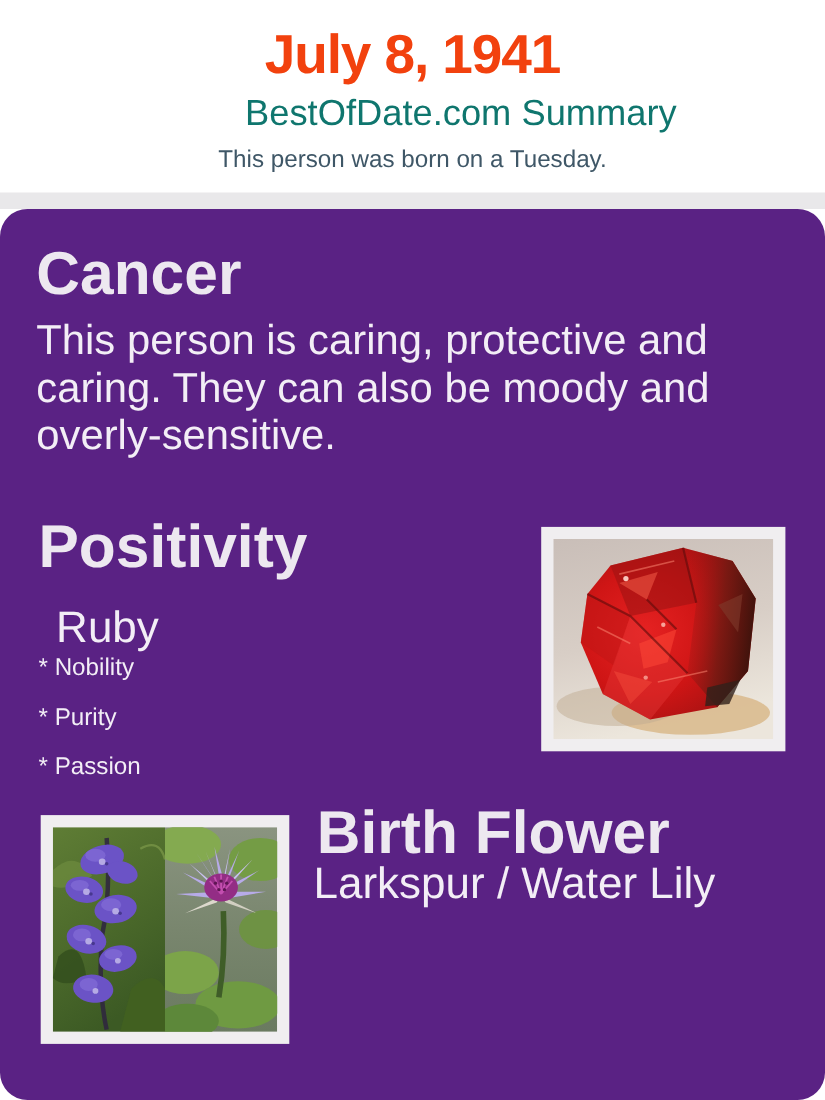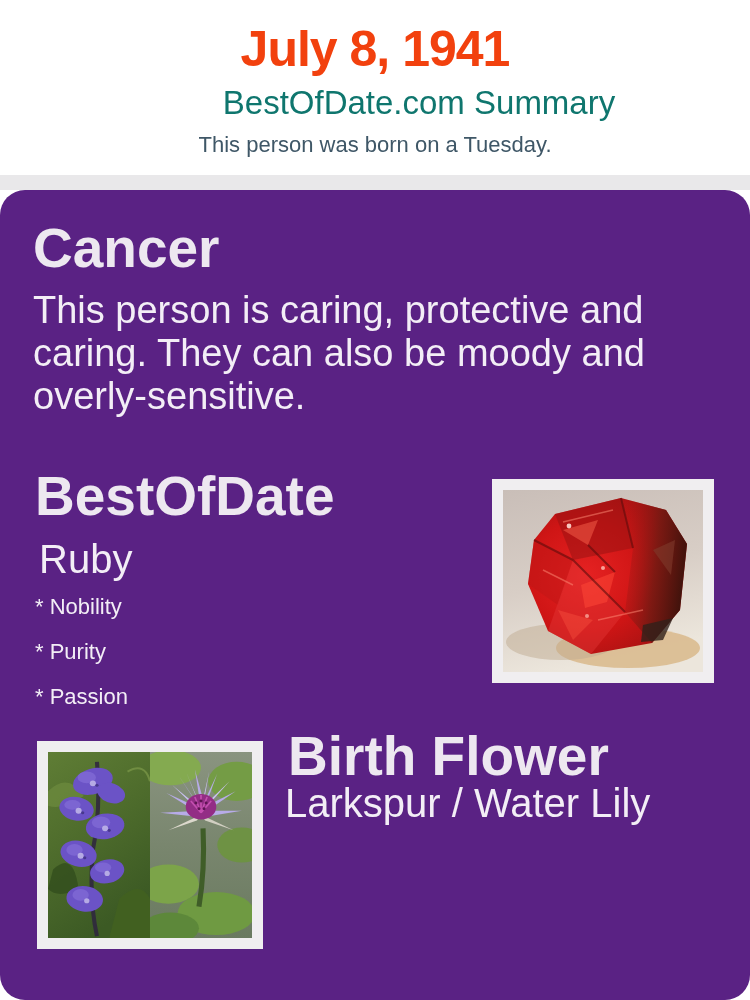--- a/index.html
+++ b/index.html
@@ -45,21 +45,21 @@
     font-size:55px;font-weight:bold;line-height:60px;
     color:#edE8f0;letter-spacing:0;
   }
   .zodiac-heading{left:33px;top:28px;}
   .zodiac-desc{
     position:absolute;left:33px;top:99px;width:628px;margin:0;
     font-size:38px;line-height:43px;font-weight:400;color:#f3eef6;
   }
   .birthstone-heading{left:35px;top:276px;}
   .stone-name{
-    position:absolute;left:35px;top:342px;margin:4px;
+    position:absolute;left:35px;top:342px;margin:16px;
     font-size:40px;line-height:46px;font-weight:400;color:#f3eef6;
   }
   .traits{
     position:absolute;margin:0;padding:0;list-style:none;
     font-size:22px;line-height:45px;color:#f3eef6;
   }
   .stone-traits{left:35px;top:394px;}
   .flower-traits{left:284px;top:658px;}
   
   .photo-frame{
@@ -89,21 +89,21 @@
     <div class="weekday-line">This person was born on a Tuesday.</div>
   </div>
 
   <div class="divider-strip"></div>
 
   <div class="body-panel">
 
     <h2 class="h-big zodiac-heading">Cancer</h2>
     <p class="zodiac-desc">This person is caring, protective and caring. They can also be moody and overly-sensitive.</p>
 
-    <h2 class="h-big birthstone-heading">BestOfDate</h2>
+    <h2 class="h-big birthstone-heading">Positivity</h2>
     <p class="stone-name">Ruby</p>
     <ul class="traits stone-traits">
       <li>* Nobility</li>
       <li>* Purity</li>
       <li>* Passion</li>
     </ul>
 
     <div class="photo-frame ruby-frame">
       <svg viewBox="0 0 200 182" preserveAspectRatio="none">
         <defs>

